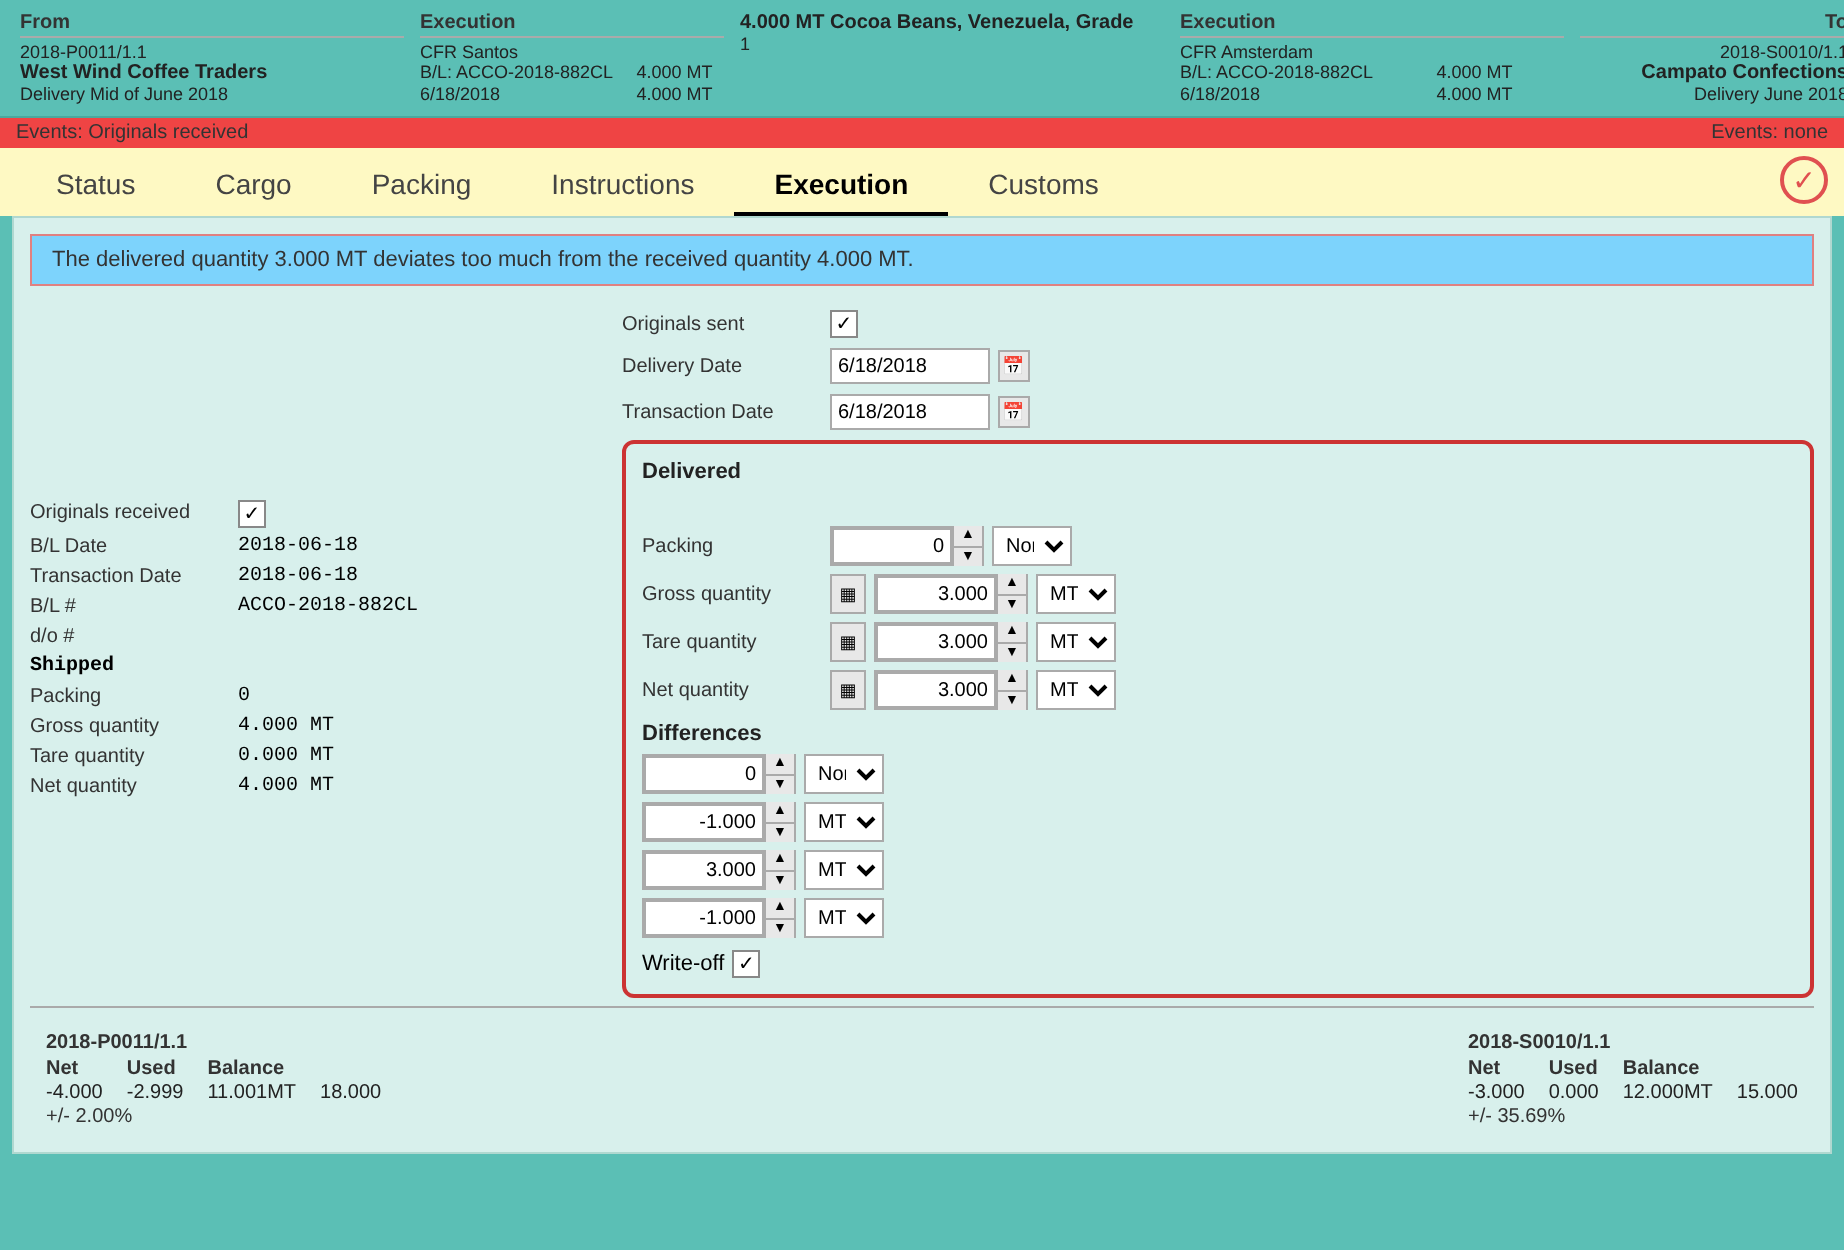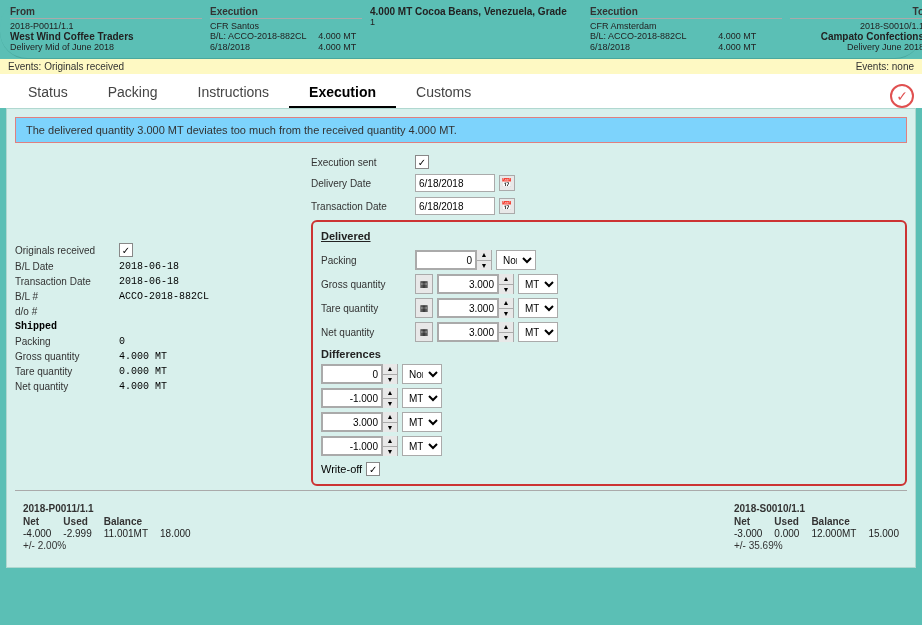--- a/index.html
+++ b/index.html
@@ -12,21 +12,20 @@
       overflow: hidden;
     }
 
     
     .header-bar {
       display: flex;
       background: #5bbfb5;
       border-bottom: 1px solid #4aa89e;
       padding: 4px 6px;
       gap: 0;
-      border-radius: 27px;
     }
     .header-section {
       flex: 1;
       padding: 2px 4px;
     }
     .header-section.from { flex: 0 0 200px; }
     .header-section.exec1 { flex: 0 0 160px; }
     .header-section.product { flex: 0 0 220px; }
     .header-section.exec2 { flex: 0 0 200px; }
     .header-section.to { flex: 0 0 142px; text-align: right; }
@@ -44,28 +43,28 @@
     .hval.small { font-size: 9px; }
     .hgrid { display: grid; grid-template-columns: auto auto; gap: 1px 6px; font-size: 10px; }
 
     
     .events-bar {
       display: flex;
       justify-content: space-between;
       padding: 2px 8px;
       font-size: 10px;
       color: #333;
+      background: #ef4444;
+    }
+
+    
+    .tab-bar {
+      display: flex;
+      align-items: flex-start;
       background: #fef9c3;
-    }
-
-    
-    .tab-bar {
-      display: flex;
-      align-items: flex-end;
-      background: #ffffff;
       padding: 4px 8px 0 8px;
       gap: 0;
     }
     .tab {
       padding: 6px 20px;
       font-size: 14px;
       color: #444;
       cursor: pointer;
       border-bottom: 2px solid transparent;
       user-select: none;
@@ -174,22 +173,21 @@
       border: 2px solid #cc3333;
       border-radius: 6px;
       padding: 8px;
       background: #d8f0ec;
       margin-top: 4px;
     }
     .section-title {
       font-size: 11px;
       font-weight: bold;
       color: #222;
-      margin-bottom: 8px;
-      text-decoration: underline;
+      margin-bottom: 21px;
     }
 
     .spin-row {
       display: flex;
       align-items: center;
       margin-bottom: 4px;
       gap: 4px;
     }
     .spin-label {
       font-size: 10px;
@@ -350,20 +348,21 @@
   </div>
 </div>
 
 <div class="events-bar">
   <span>Events: Originals received</span>
   <span>Events: none</span>
 </div>
 
 <div class="tab-bar">
   <div class="tab">Status</div>
+  <div class="tab">Cargo</div>
   <div class="tab">Packing</div>
   <div class="tab">Instructions</div>
   <div class="tab active">Execution</div>
   <div class="tab">Customs</div>
   <div class="tab-check">✓</div>
 </div>
 
 <div class="main-content">
 
   <div class="alert-box">
@@ -409,21 +408,21 @@
       </div>
       <div class="field-row">
         <span class="field-label">Net quantity</span>
         <span class="field-value">4.000 MT</span>
       </div>
     </div>
 
     <div class="right-col">
       <div class="right-fields">
         <div class="right-field-row">
-          <span class="right-label">Execution sent</span>
+          <span class="right-label">Originals sent</span>
           <div class="chk">✓</div>
         </div>
         <div class="right-field-row">
           <span class="right-label">Delivery Date</span>
           <input type="text" class="date-field" value="6/18/2018" style="">
           <div class="cal-icon">📅</div>
         </div>
         <div class="right-field-row">
           <span class="right-label">Transaction Date</span>
           <input type="text" class="date-field" value="6/18/2018" style="">

